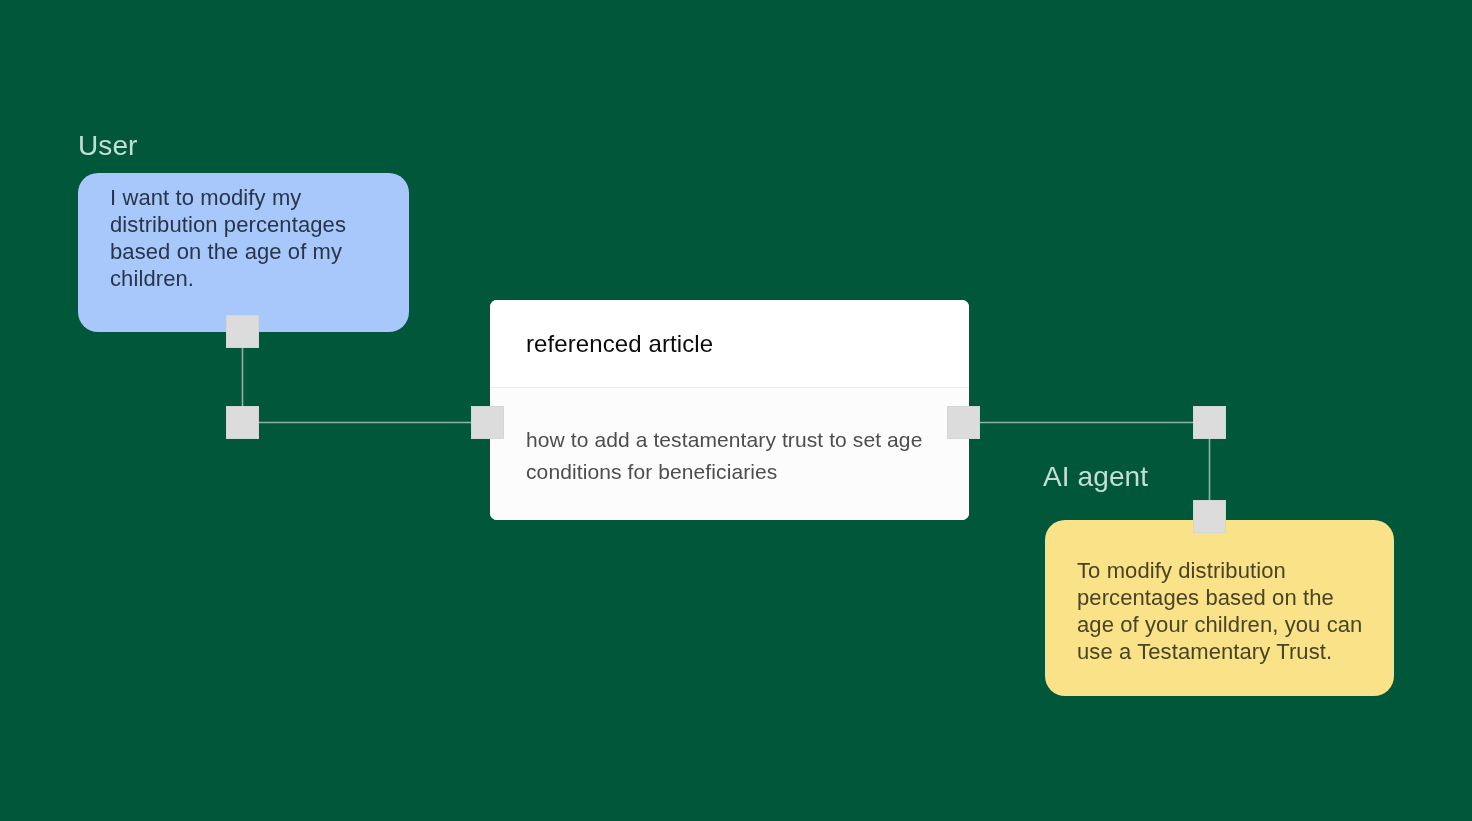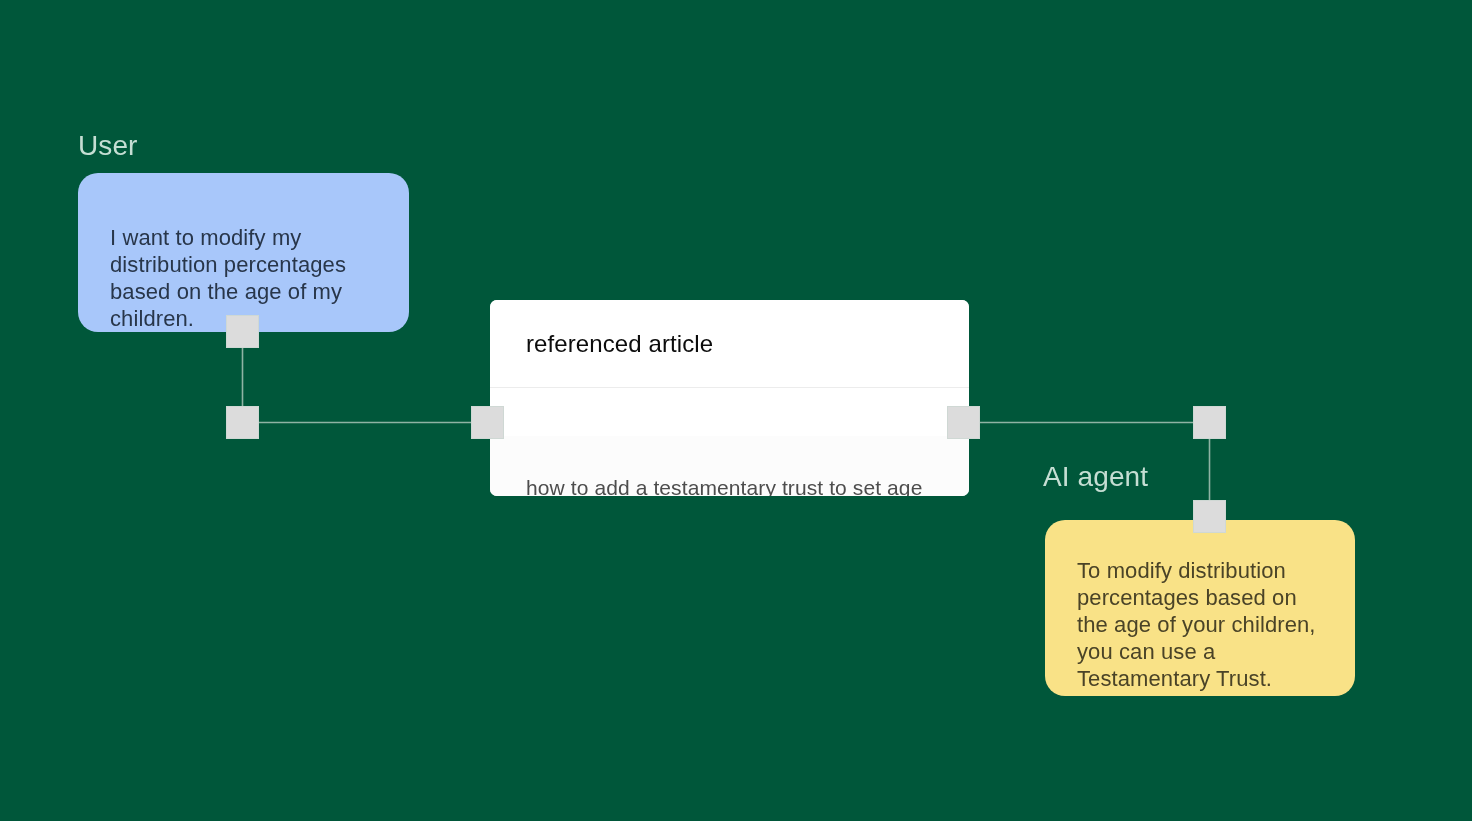--- a/index.html
+++ b/index.html
@@ -71,49 +71,47 @@
     letter-spacing: 0.1px;
     white-space: pre-line;
   }
 
   #user-bubble {
     left: 78px;
     top: 173px;
     width: 331px;
     height: 159px;
     background: #a8c7fa;
-    padding: 37px 24px 0 32px;
-    align-items: flex-end;
+    padding: 11px 24px 0 32px;
   }
   #user-bubble .bubble-text { color: #28364a; }
 
   #agent-bubble {
     left: 1045px;
     top: 520px;
-    width: 310px;
+    width: 349px;
     height: 176px;
     background: #f9e287;
     padding: 37px 22px 0 32px;
   }
   #agent-bubble .bubble-text { color: #4a4327; }
 
   
   #article-card {
     position: absolute;
     left: 490px;
     top: 300px;
     width: 479px;
-    height: 196px;
+    height: 220px;
     background: #ffffff;
     border-radius: 7px;
     z-index: 4;
     overflow: hidden;
     display: flex;
     flex-direction: column;
-    gap: 48px;
   }
 
   #article-card-header {
     height: 88px;
     flex: 0 0 88px;
     display: flex;
     align-items: center;
     padding: 0 36px;
     background: #ffffff;
     border-bottom: 1px solid #ececec;
@@ -159,21 +157,21 @@
 
   <div class="bubble" id="user-bubble">
     <div class="bubble-text">I want to modify my distribution percentages based on the age of my children.</div>
   </div>
 
   <div id="article-card">
     <div id="article-card-header">
       <div id="article-card-title">referenced article</div>
     </div>
     <div id="article-card-body">
-      <div id="article-card-body-text">how to add a testamentary trust to set age percentages for beneficiaries</div>
+      <div id="article-card-body-text">how to add a testamentary trust to set age conditions for beneficiaries</div>
     </div>
   </div>
 
   <div class="role-label" style="left:1043px; top:460px;">AI agent</div>
 
   <div class="bubble" id="agent-bubble">
     <div class="bubble-text">To modify distribution percentages based on the age of your children, you can use a Testamentary Trust.</div>
   </div>
 
   <div class="handle" style="left:226px; top:315px;"></div>

